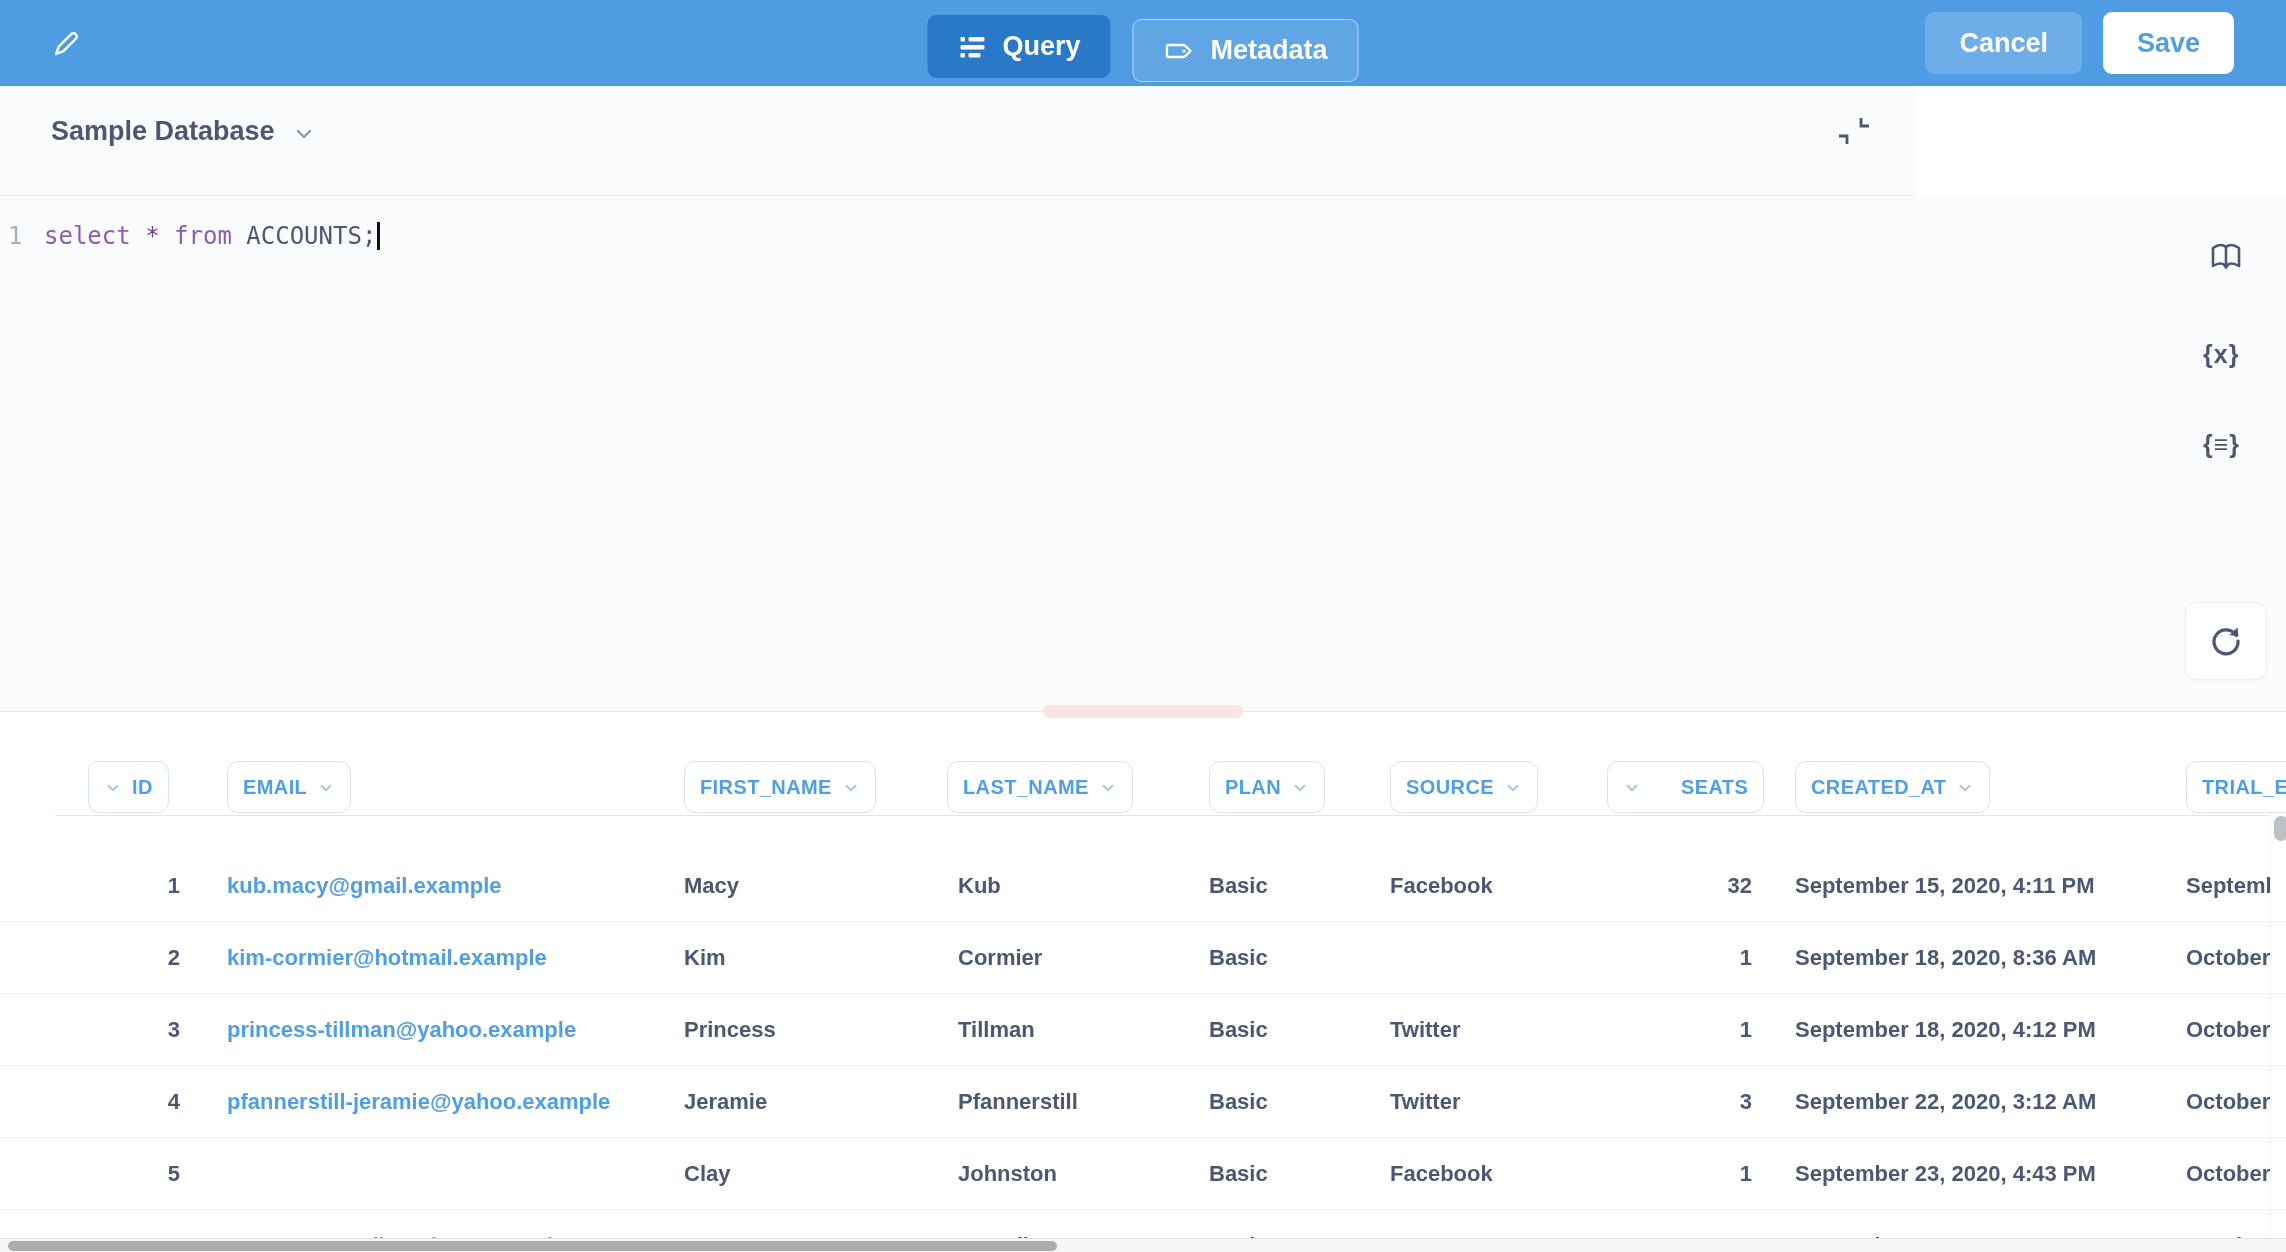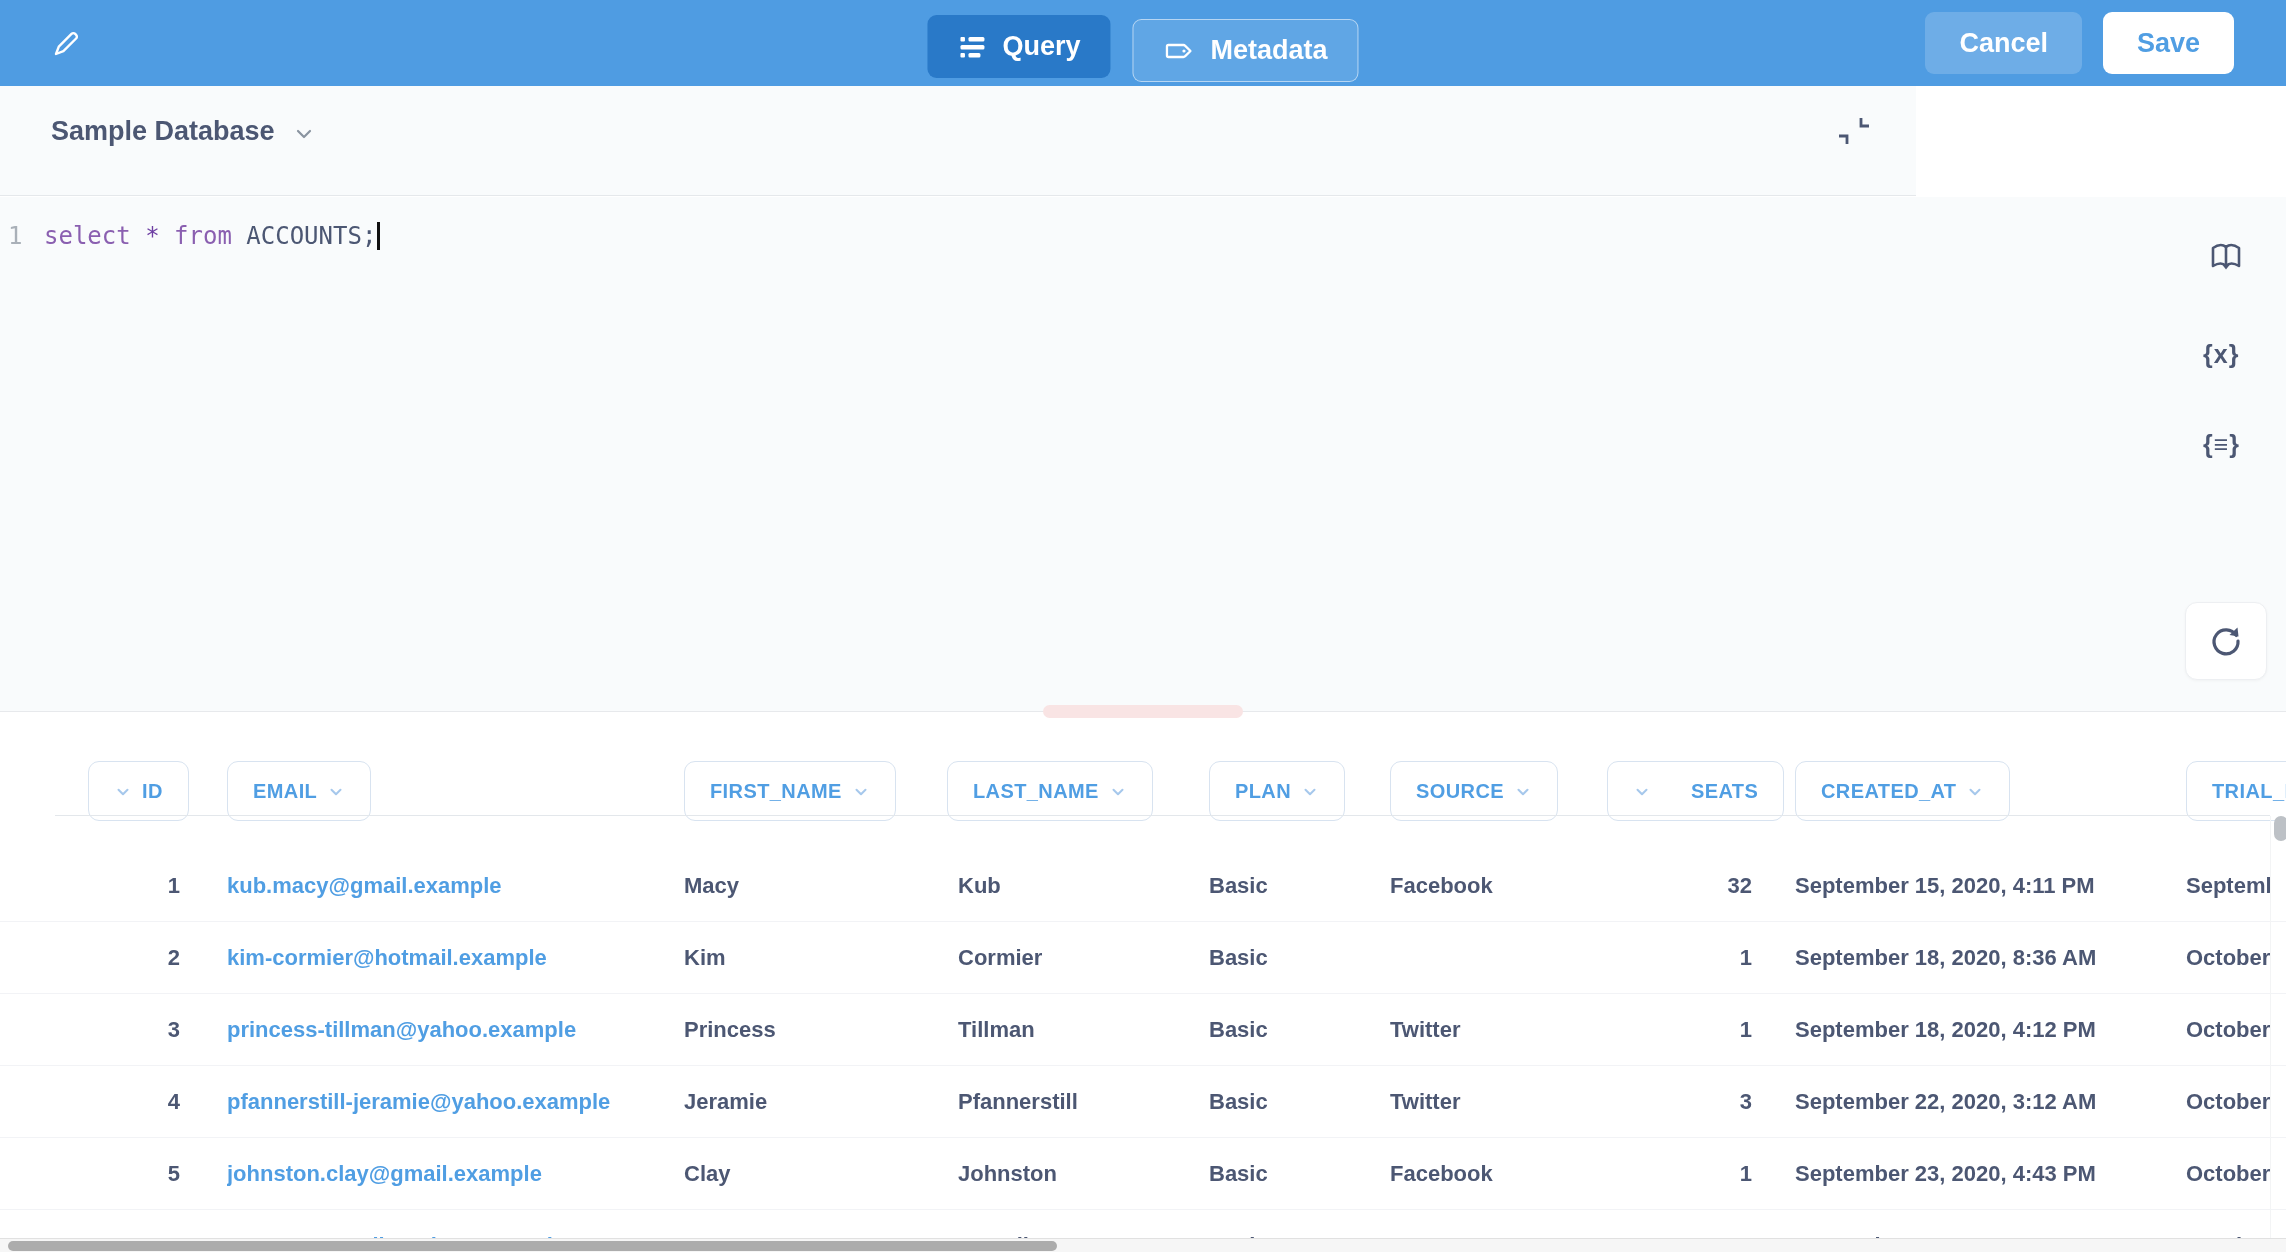--- a/index.html
+++ b/index.html
@@ -77,22 +77,22 @@
 
   
   .drag-handle{
     position:absolute;left:1043px;top:705px;width:200px;height:13px;
     border-radius:7px;background:#F9E4E4;cursor:row-resize;z-index:5;
   }
 
   
   #results{position:absolute;left:0;top:713px;width:2286px;height:539px;background:#fff;}
   .chip{
-    position:absolute;top:48px;height:60px;box-sizing:border-box;
-    display:inline-flex;align-items:center;gap:10px;padding:0 25px;
+    position:absolute;top:48px;height:52px;box-sizing:border-box;
+    display:inline-flex;align-items:center;gap:10px;padding:0 15px;
     background:#fff;border:1.5px solid #D8E3F0;border-radius:11px;
     color:#509EE3;font-size:20px;font-weight:700;letter-spacing:0.4px;
     white-space:nowrap;cursor:pointer;
   }
   .chip .chev{color:#A6C8EC;display:flex;margin-top:2px;}
   .header-underline{
     position:absolute;left:55px;top:102px;width:2215px;height:1px;background:#E3E7EB;
   }
   .rowsarea{position:absolute;left:0;top:103px;width:2286px;height:436px;overflow:hidden;}
   .row{position:absolute;left:0;width:2286px;height:72px;border-bottom:1px solid #F2F3F6;box-sizing:border-box;cursor:pointer;}
@@ -322,21 +322,20 @@
         <div class="cell c-first">Jeramie</div>
         <div class="cell c-last">Pfannerstill</div>
         <div class="cell c-plan">Basic</div>
         <div class="cell c-source">Twitter</div>
         <div class="cell c-seats">3</div>
         <div class="cell c-created">September 22, 2020, 3:12 AM</div>
         <div class="cell c-trial">October</div>
       </div>
       <div class="row" style="top:322px;">
         <div class="cell c-id">5</div>
-        <div class="cell c-email">johnston.clay@gmail.example</div>
         <div class="cell c-first">Clay</div>
         <div class="cell c-last">Johnston</div>
         <div class="cell c-plan">Basic</div>
         <div class="cell c-source">Facebook</div>
         <div class="cell c-seats">1</div>
         <div class="cell c-created">September 23, 2020, 4:43 PM</div>
         <div class="cell c-trial">October</div>
       </div>
       <div class="row" style="top:394px;">
         <div class="cell c-id">6</div>

